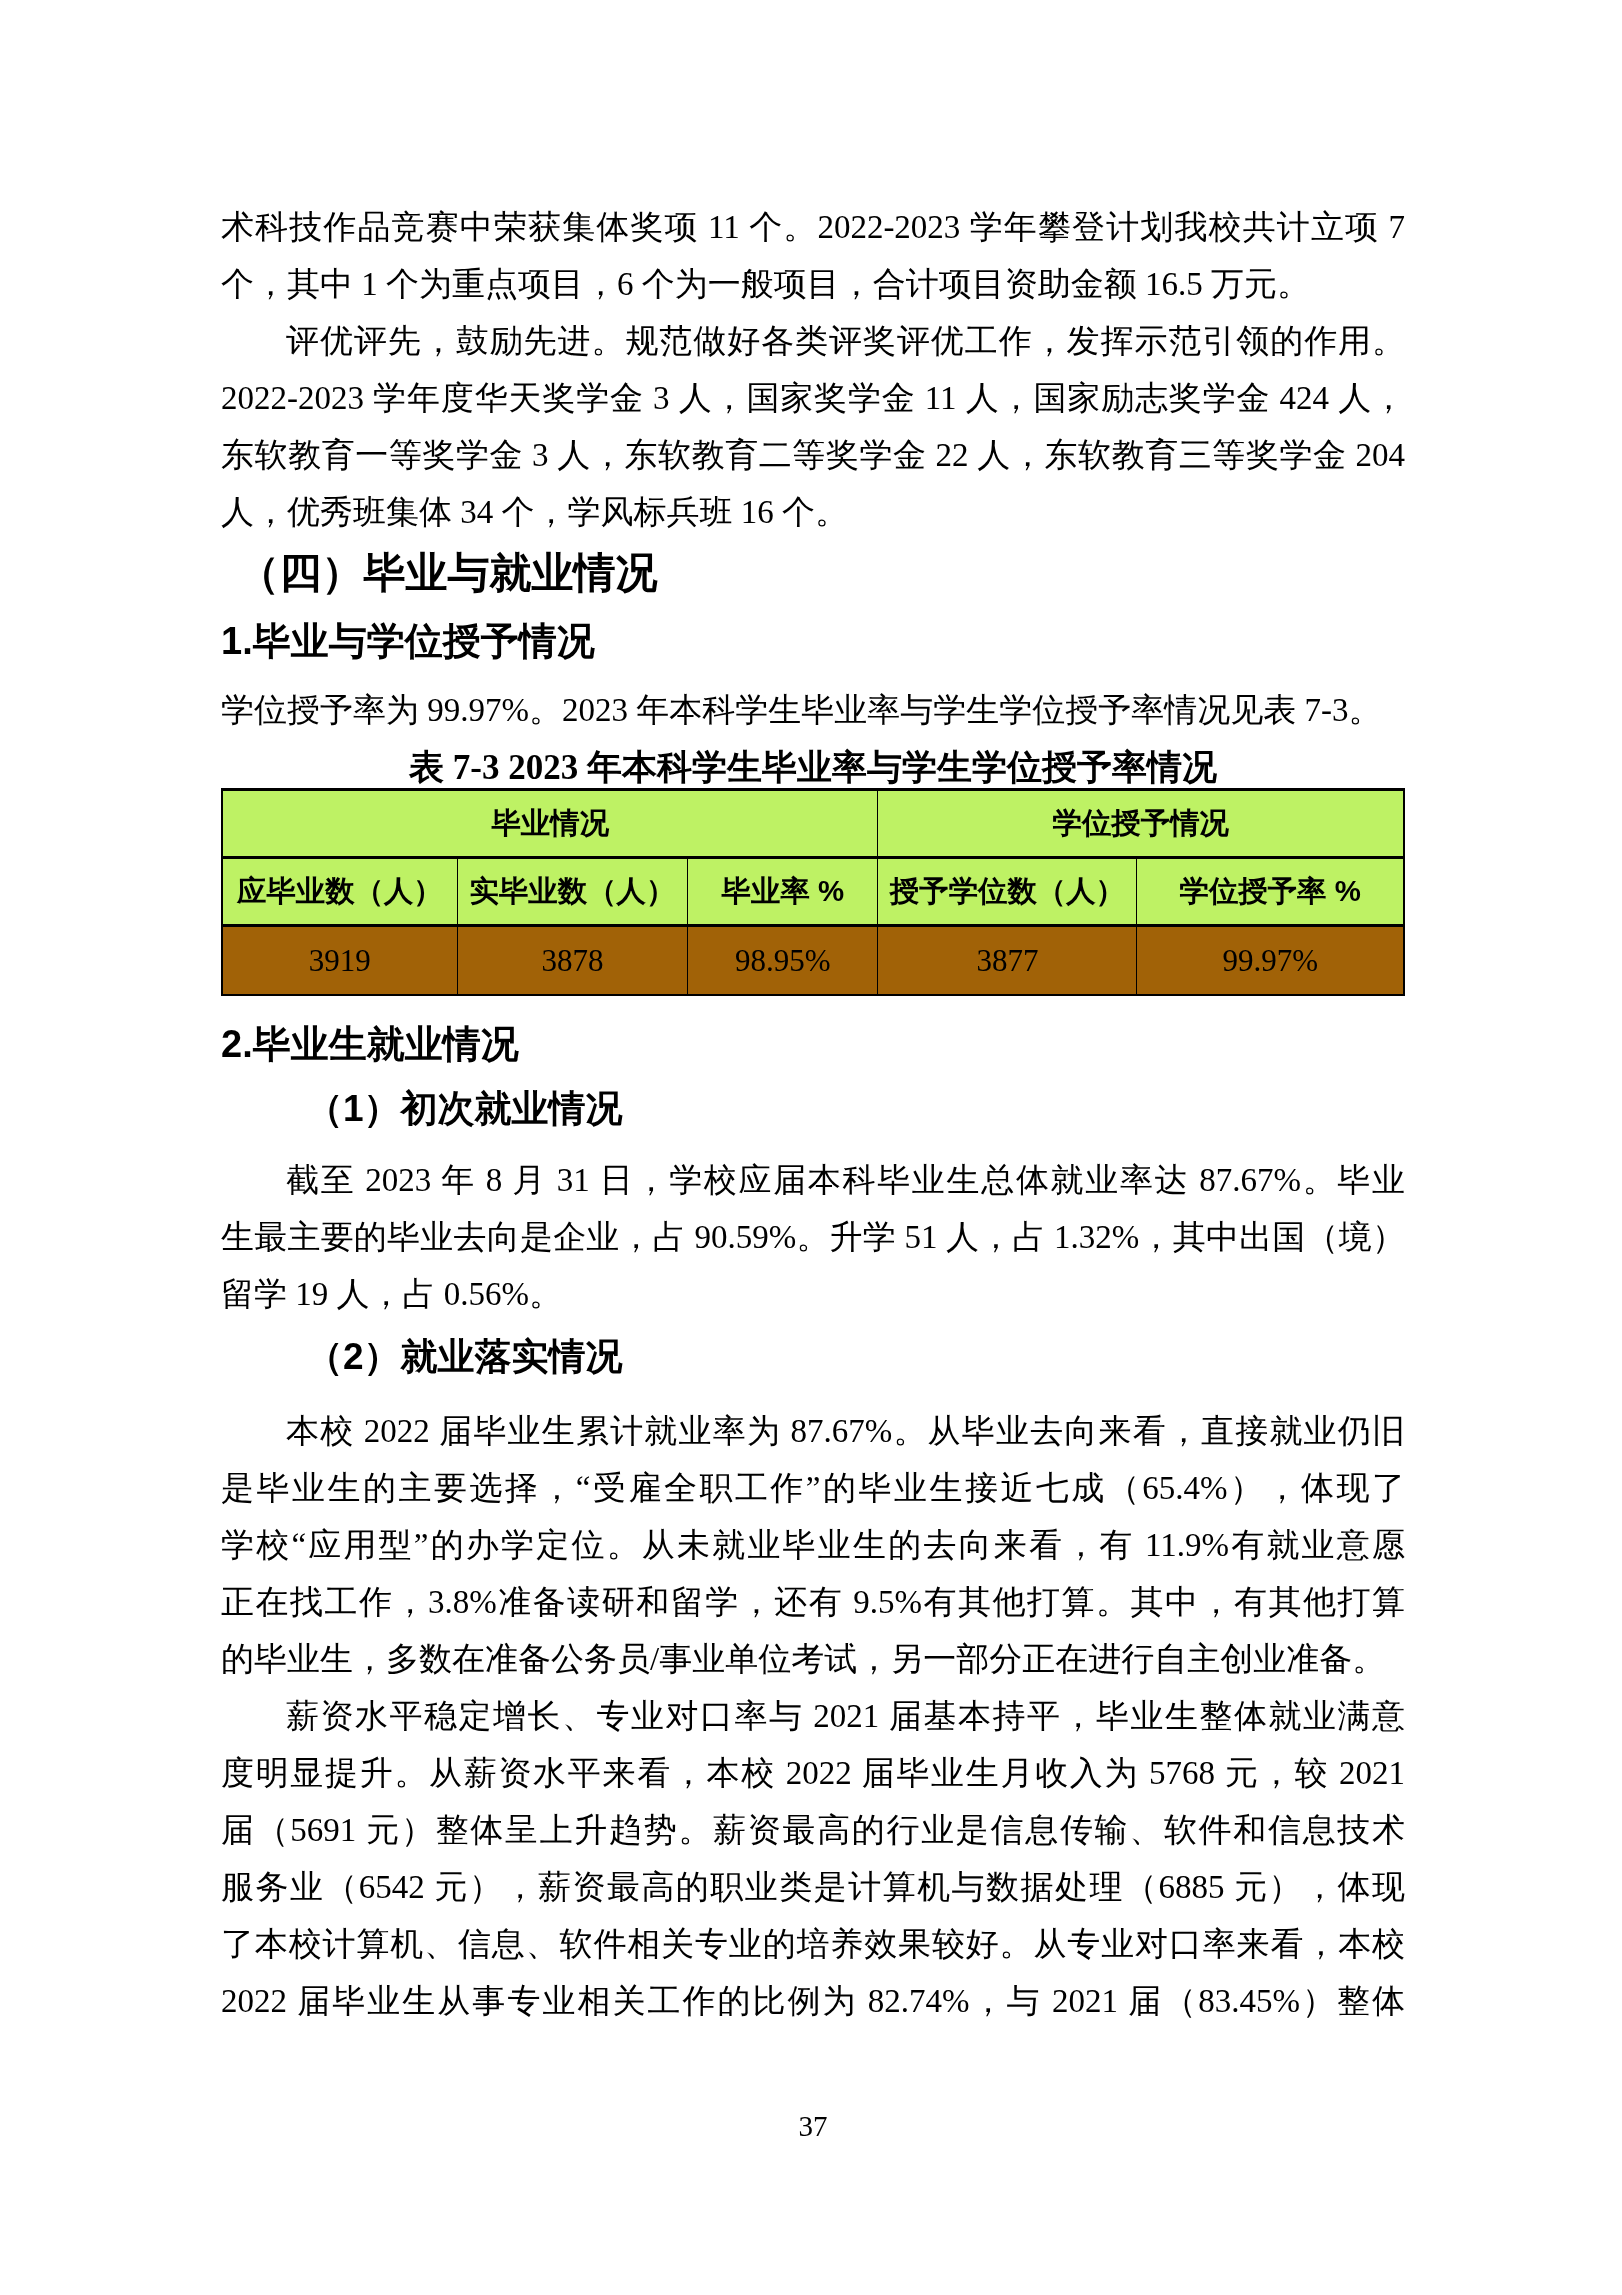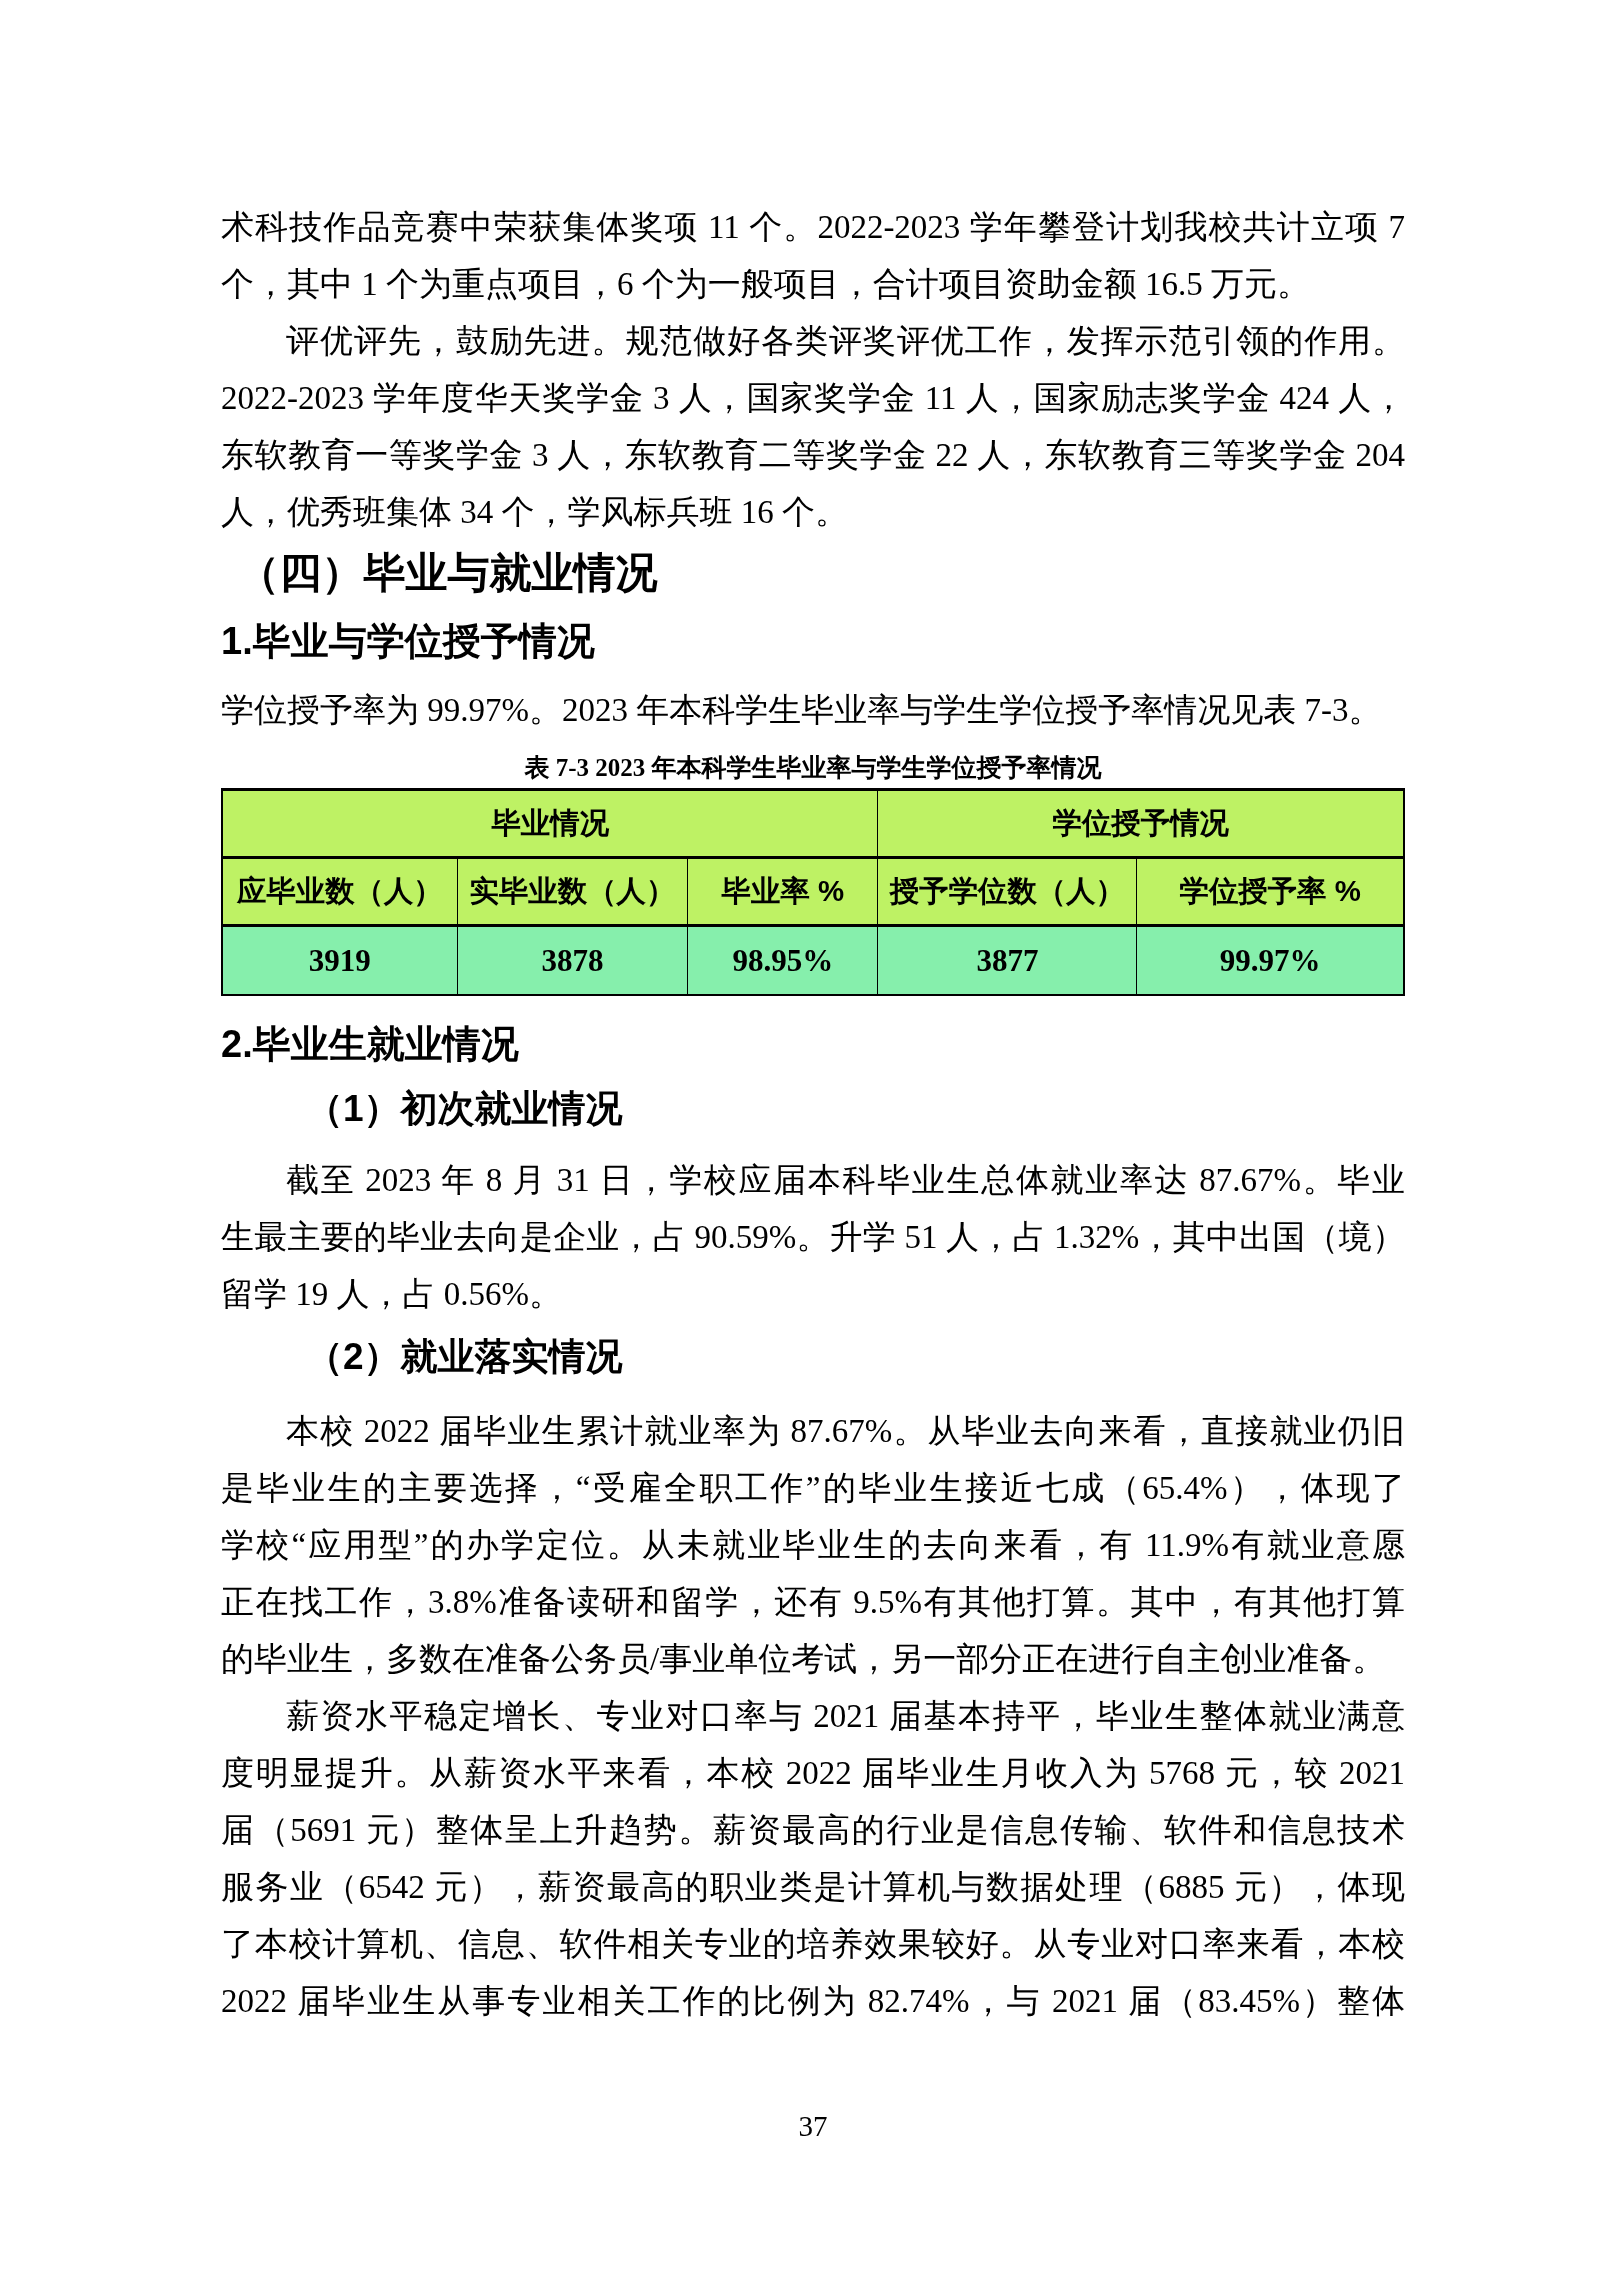--- a/index.html
+++ b/index.html
@@ -53,21 +53,21 @@
 
   .p1{ margin-top:0; }
   .p3{ margin-top:11px; }
   .p4{ margin-top:13.7px; }
   .p5{ margin-top:16.4px; }
   .p6{ margin-top:0; }
 
   
   .tbl-caption{
     margin-top:7.9px;
-    font-size:25px;line-height:41px;
+    font-size:35px;line-height:41px;
     font-weight:700;text-align:center;white-space:nowrap;
   }
   table.data{
     width:100%;
     border-collapse:collapse;
     table-layout:fixed;
     border:2px solid #000;
     border-top-width:3.3px;
     border-bottom-width:2.6px;
   }
@@ -78,24 +78,23 @@
   }
   table.data thead th{
     background:#bef264;
     font-family:"Liberation Sans","DejaVu Sans",sans-serif;
     font-weight:700;font-size:29.4px;
     height:65px;
   }
   table.data thead tr.group-row th{ border-bottom-width:3.3px; }
   table.data thead tr.col-row th{ border-bottom-width:3.3px; }
   table.data tbody td{
-    background:#86efac;
+    background:#a16207;
     font-size:31px;
     height:67px;
-    font-weight:bold;
   }
 
   .footer{
     margin-top:77px;
     font-size:29px;line-height:39px;
     text-align:center;
   }
 </style>
 </head>
 <body>

